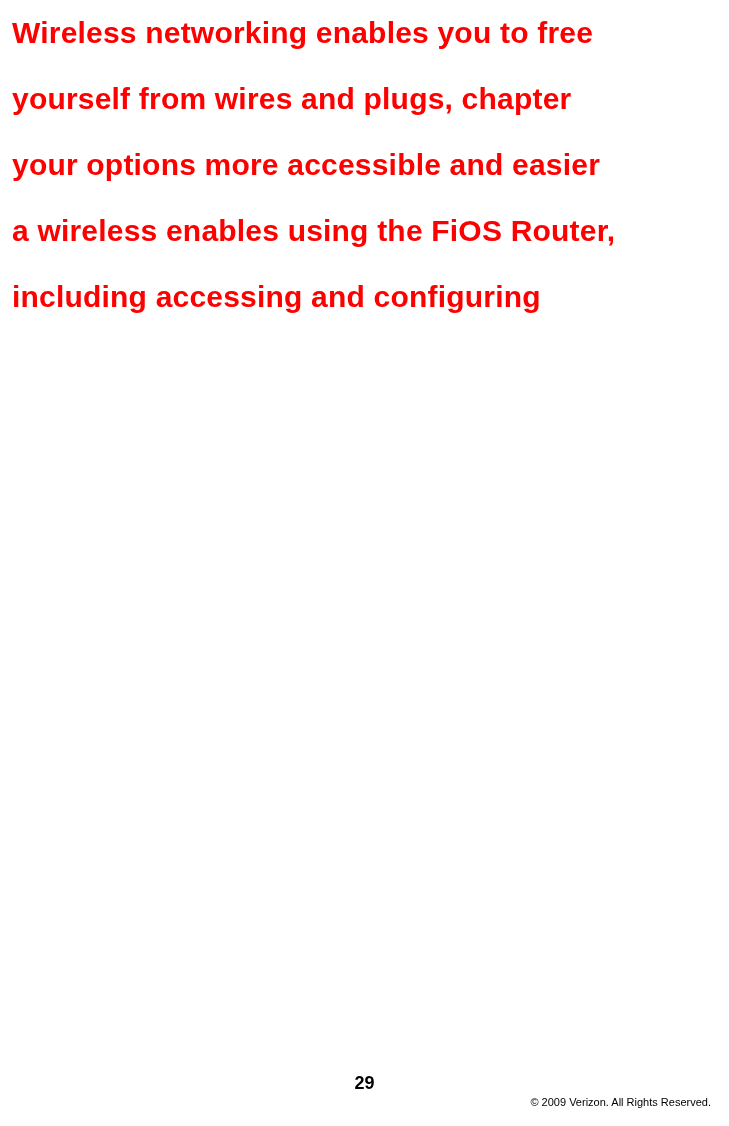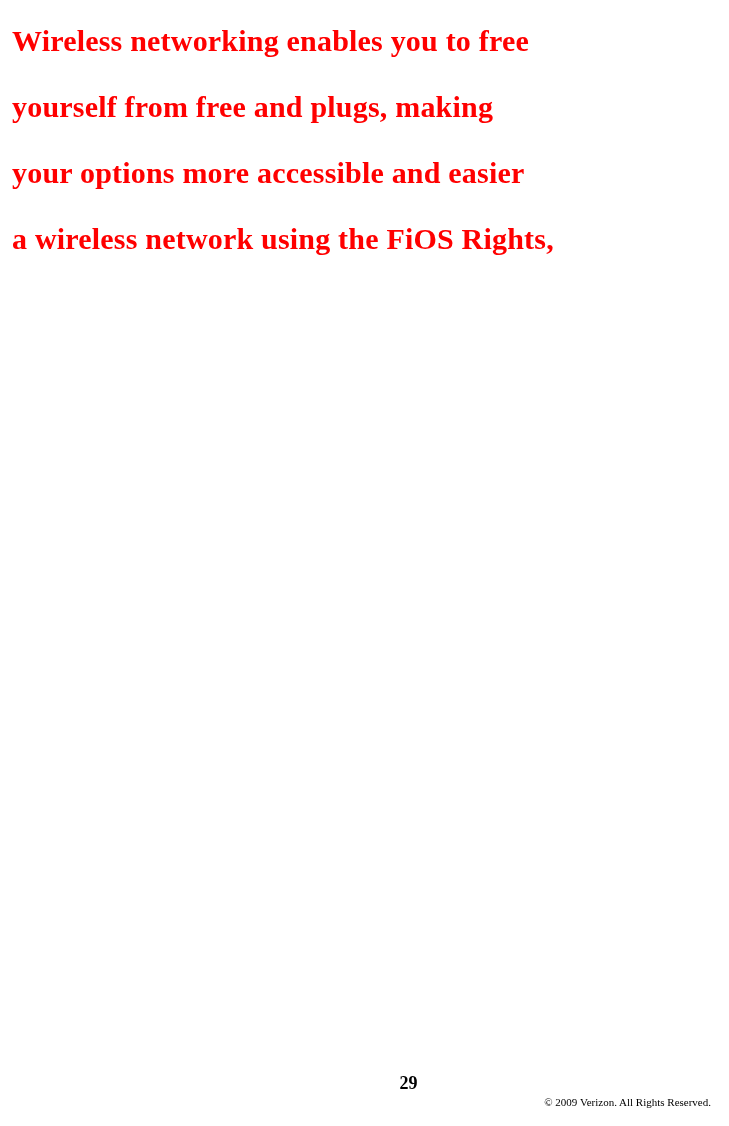--- a/index.html
+++ b/index.html
@@ -11,24 +11,22 @@
       width: 729px;
       height: 1126px;
       background: #ffffff;
       font-family: "Myriad Pro", "Segoe UI", Arial, sans-serif;
       position: relative;
     }
     .page {
       width: 100%;
       height: 100%;
       position: relative;
-      padding-top: 8px;
       padding-left: 12px;
       padding-right: 30px;
-      font-family: Liberation Serif, serif;
     }
     .intro-text {
       color: #ff0000;
       font-size: 30px;
       font-weight: 700;
       line-height: 2.2;
       letter-spacing: 0.2px;
     }
     .intro-text .line {
       display: block;
@@ -41,40 +39,40 @@
       width: 100%;
     }
     .page-number {
       position: absolute;
       left: 50%;
       transform: translateX(-50%);
       bottom: 14px;
       font-size: 18px;
       font-weight: 700;
       color: #000000;
-      margin-left: 44px;
     }
     .copyright {
       position: absolute;
       right: 18px;
       bottom: 0;
       font-size: 11px;
       color: #000000;
       font-weight: 400;
       margin-left: 14px;
     }
   </style>
 </head>
 <body>
 
 <div class="page">
   <div class="intro-text">
     <span class="line">Wireless networking enables you to free</span>
-    <span class="line">yourself from free and plugs, making</span>
+    <span class="line">yourself from wires and plugs, chapter</span>
     <span class="line">your options more accessible and easier</span>
-    <span class="line">a wireless network using the FiOS Rights,</span>
+    <span class="line">a wireless enables using the FiOS Router,</span>
+    <span class="line">including accessing and configuring</span>
   </div>
 
   <div class="footer">
     <div class="page-number">29</div>
     <div class="copyright">© 2009 Verizon. All Rights Reserved.</div>
   </div>
 </div>
 
 </body></html>

